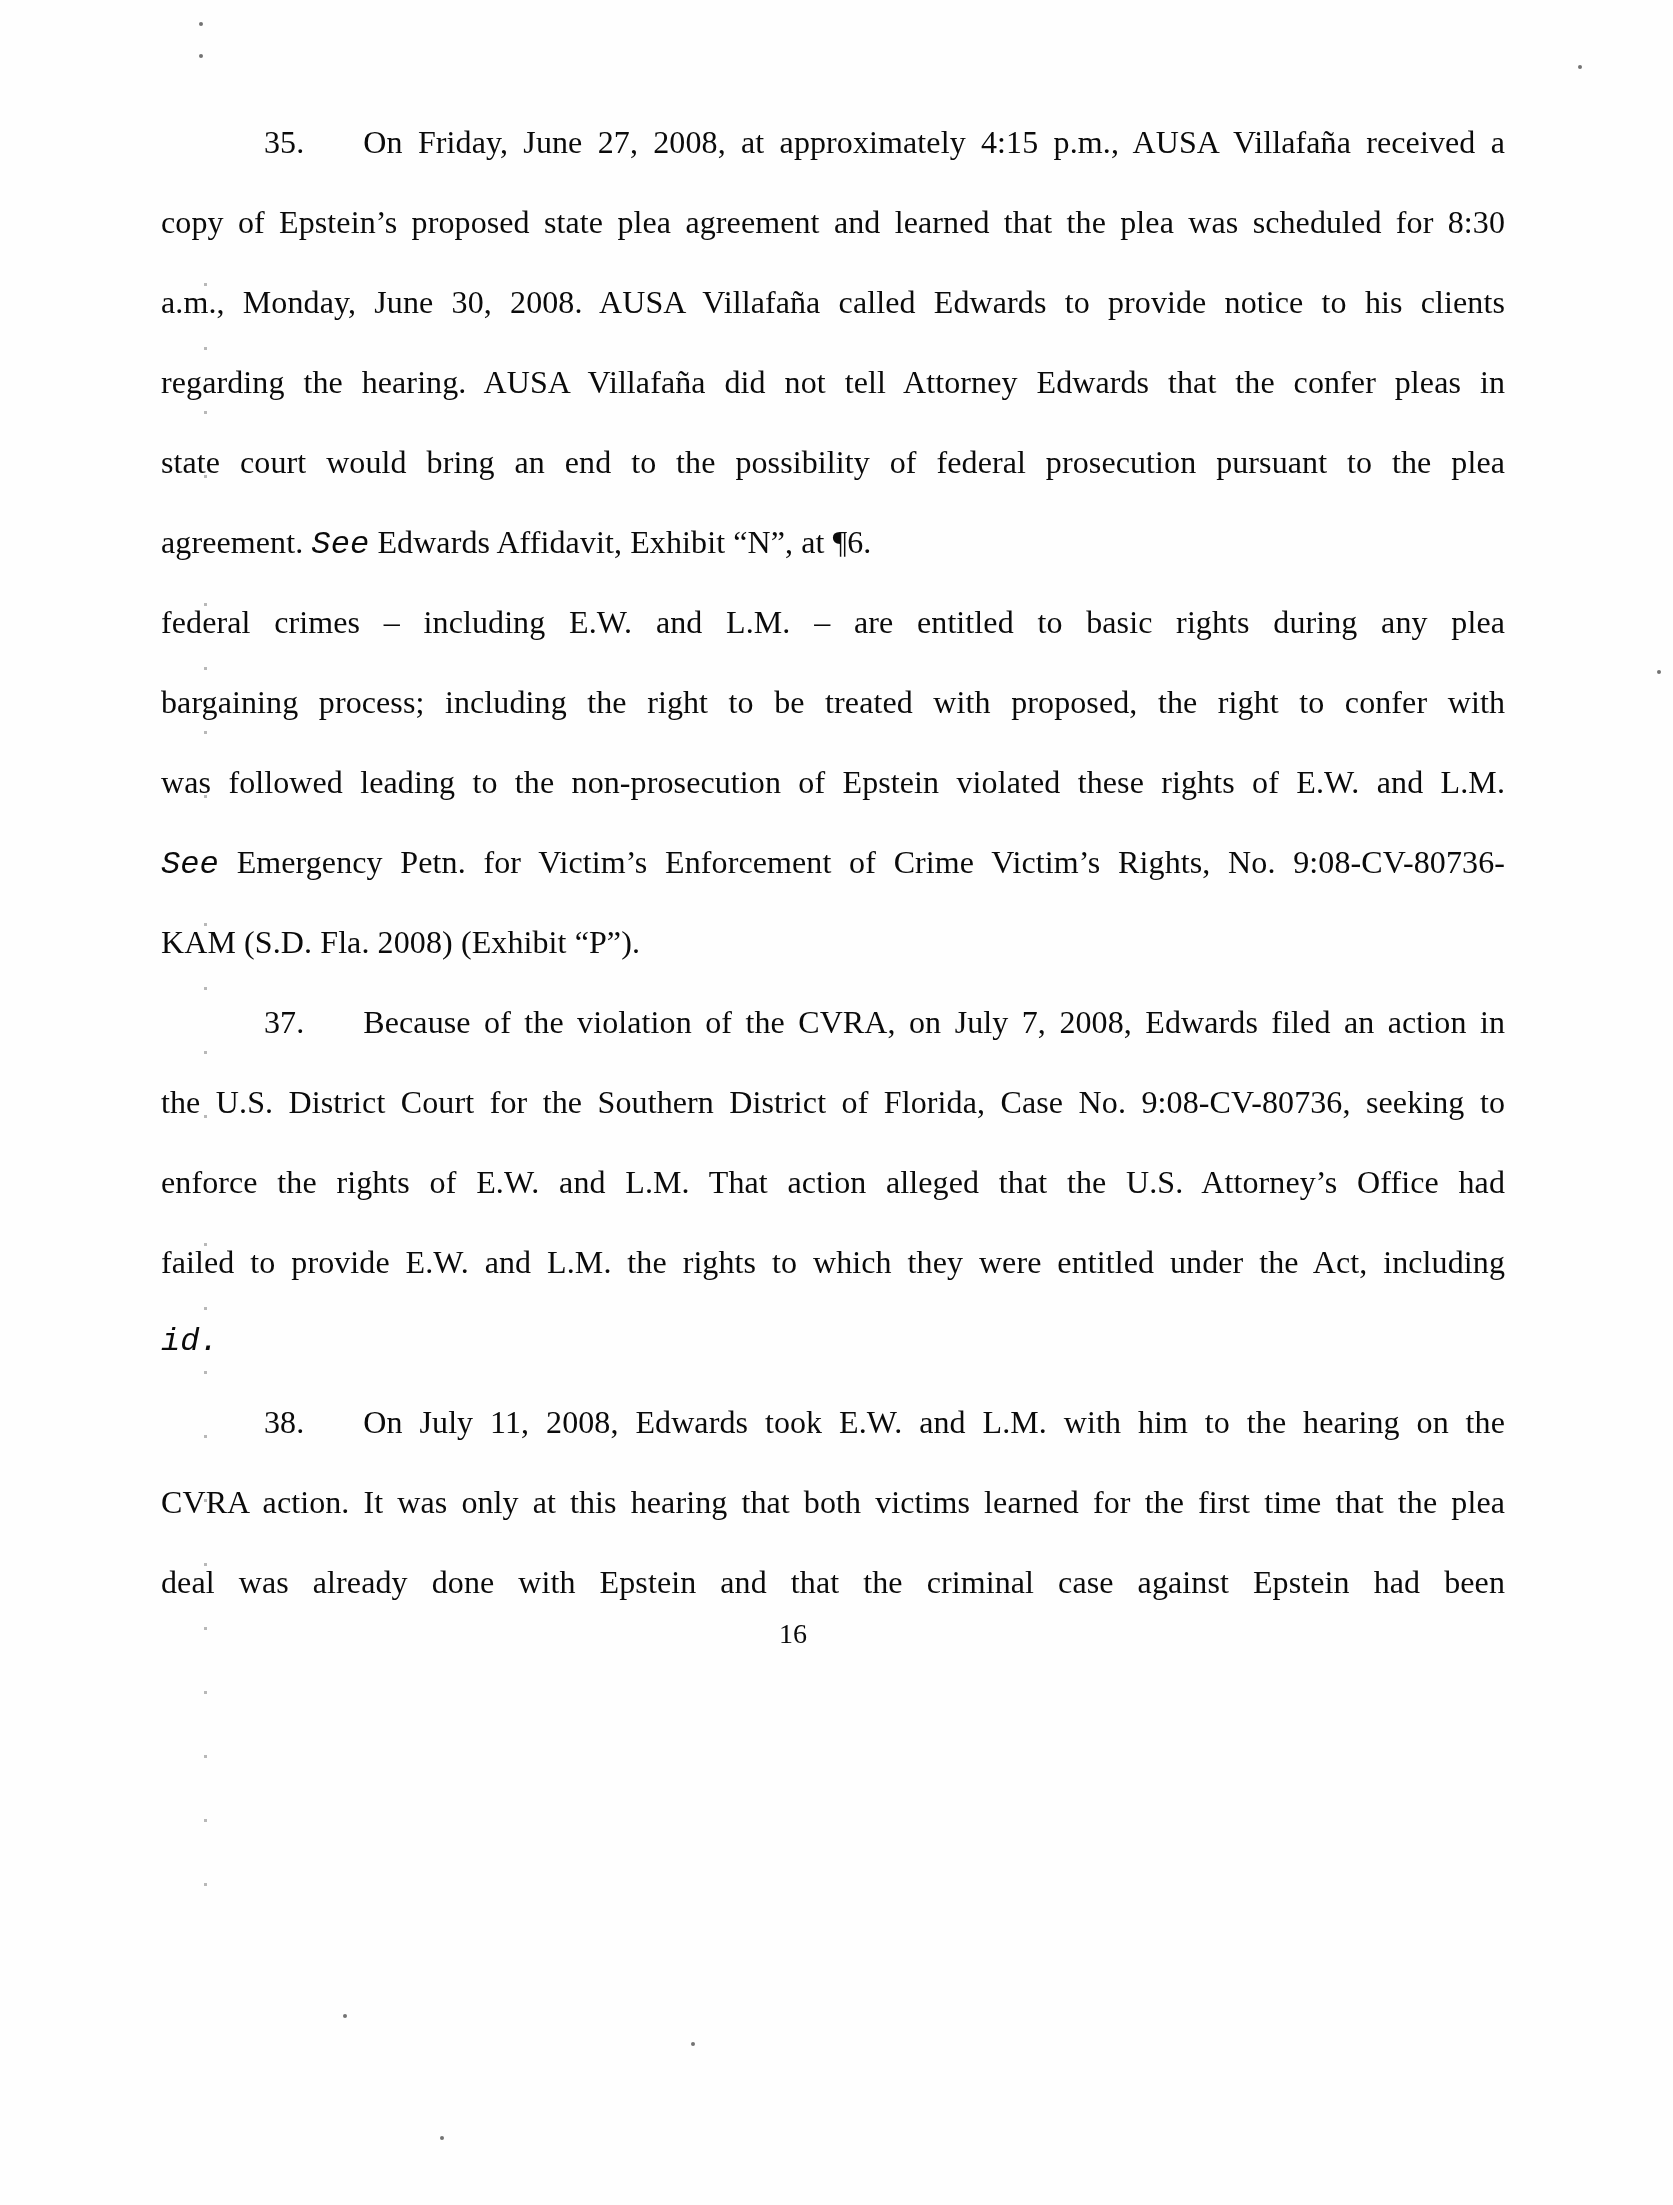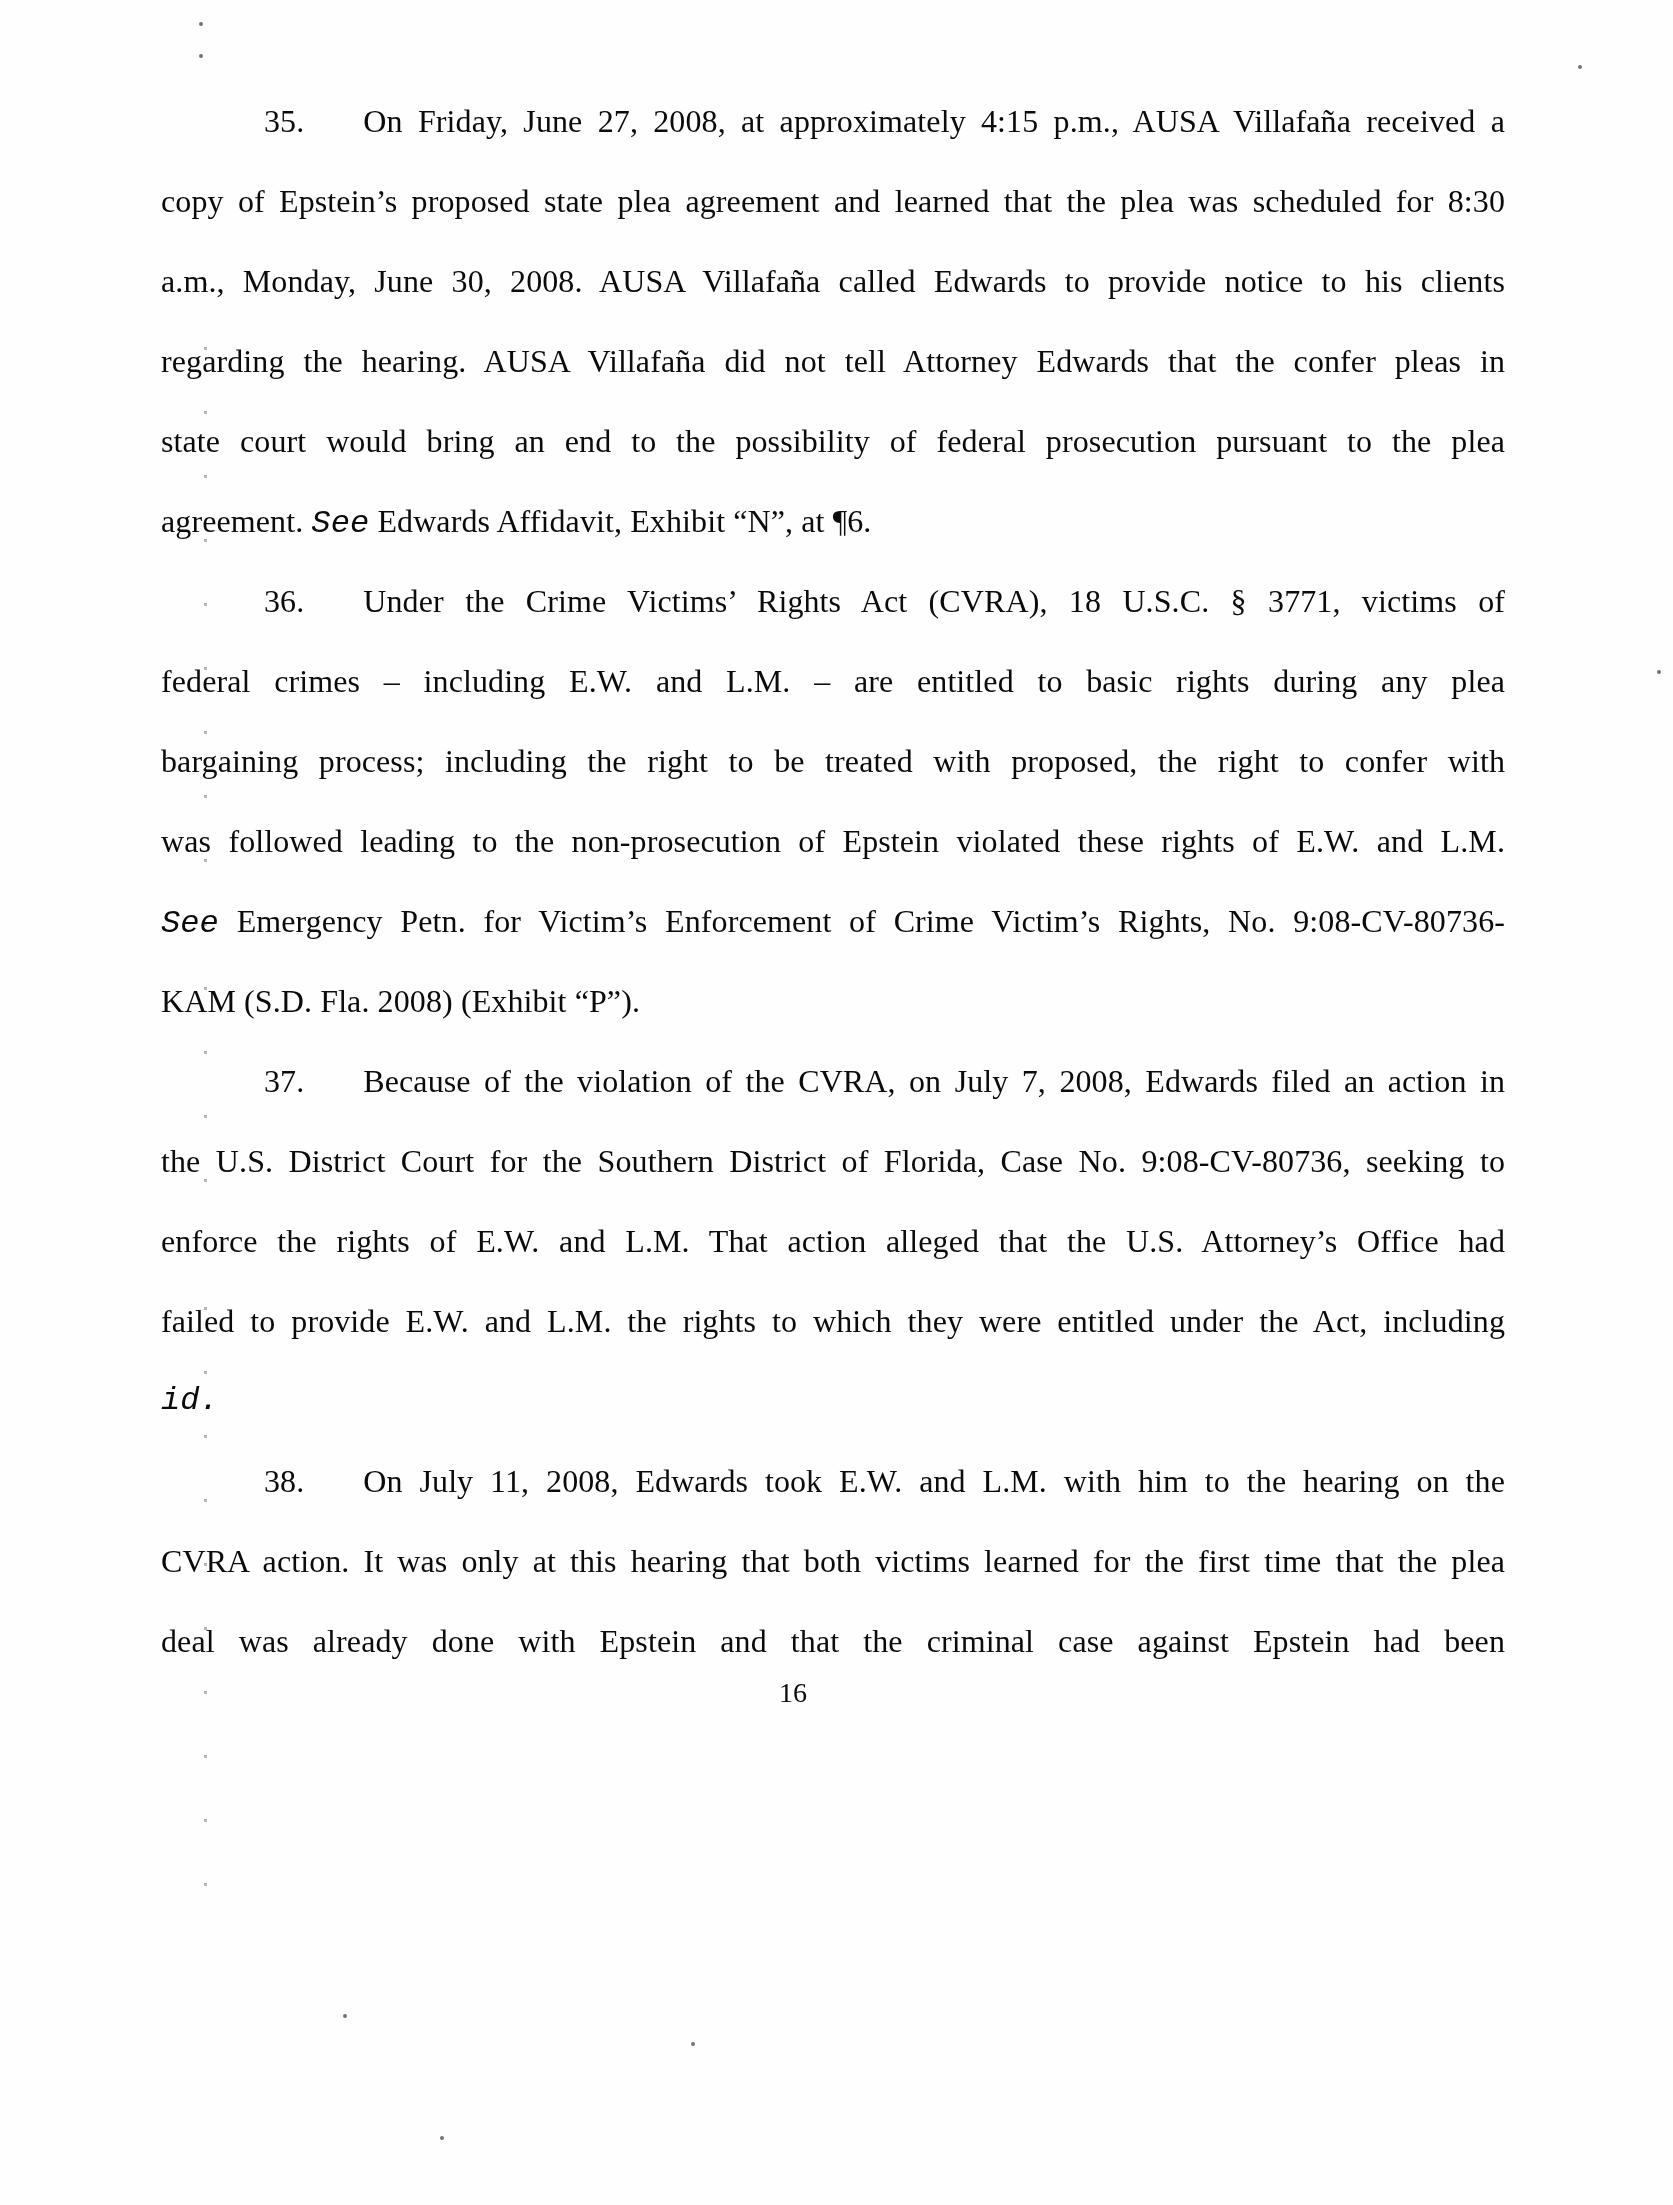--- a/index.html
+++ b/index.html
@@ -9,21 +9,21 @@
     position:relative;
     overflow:hidden;
     font-family:"Liberation Serif", serif;
     color:#0b0b0b;
   }
   .sheet{position:absolute;inset:0;background:#fefefe;}
   .page-body{
     position:absolute;
     left:161px;top:0;
     width:1344px;
-    padding-top:81px;
+    padding-top:102px;
   }
   .line{
     height:80px;
     line-height:80px;
     font-size:32px;
     letter-spacing:0.1px;
     text-align:justify;
     text-align-last:justify;
     white-space:normal;
     overflow:visible;
@@ -77,21 +77,20 @@
   <div>
     <div class="line"><span class="tab1"></span><span class="pnum">35.</span><span class="tab2"></span><span>On Friday, June 27, 2008, at approximately 4:15 p.m., AUSA Villafaña received a</span></div>
     <div class="line">copy of Epstein’s proposed state plea agreement and learned that the plea was scheduled for 8:30</div>
     <div class="line">a.m., Monday, June 30, 2008.  AUSA Villafaña called Edwards to provide notice to his clients</div>
     <div class="line">regarding the hearing.  AUSA Villafaña did not tell Attorney Edwards that the confer pleas in</div>
     <div class="line">state court would bring an end to the possibility of federal prosecution pursuant to the plea</div>
     <div class="line lastline"><span>agreement.  </span><span class="it">See</span><span> Edwards Affidavit, Exhibit “N”, at ¶6.</span></div>
   </div>
 
   <div>
-    <div class="line"><span class="tab1"></span><span class="pnum">36.</span><span class="tab2"></span><span>Under the Crime Victims’ Rights Act (CVRA), 18 U.S.C. § 3771, victims of</span></div>
     <div class="line">federal crimes – including E.W. and L.M. – are entitled to basic rights during any plea</div>
     <div class="line">bargaining process; including the right to be treated with proposed, the right to confer with</div>
     <div class="line">was followed leading to the non-prosecution of Epstein violated these rights of E.W. and L.M.</div>
     <div class="line"><span class="it">See</span><span> Emergency Petn. for Victim’s Enforcement of Crime Victim’s Rights, No. 9:08-CV-80736-</span></div>
     <div class="line lastline">KAM (S.D. Fla. 2008) (Exhibit “P”).</div>
   </div>
 
   <div>
     <div class="line"><span class="tab1"></span><span class="pnum">37.</span><span class="tab2"></span><span>Because of the violation of the CVRA, on July 7, 2008, Edwards filed an action in</span></div>
     <div class="line">the U.S. District Court for the Southern District of Florida, Case No. 9:08-CV-80736, seeking to</div>

